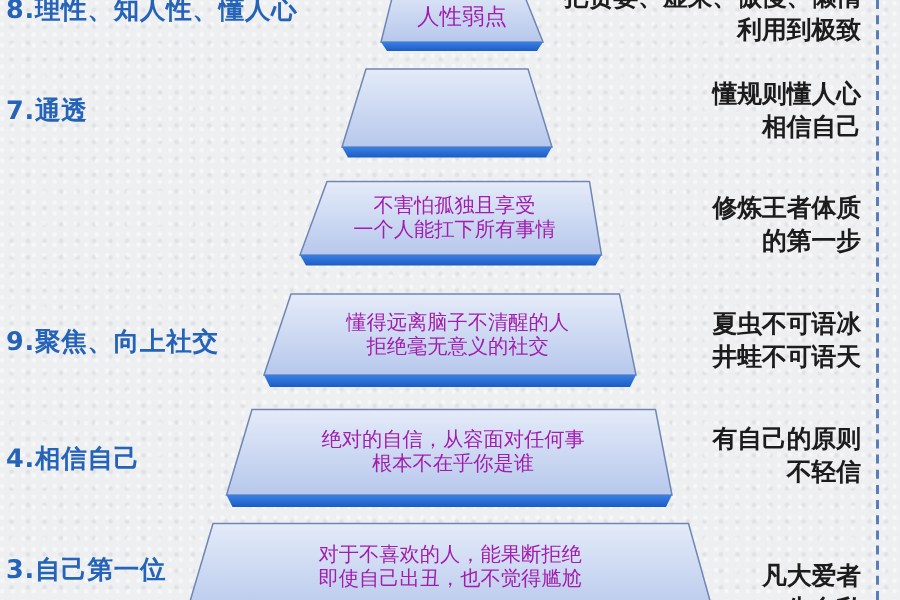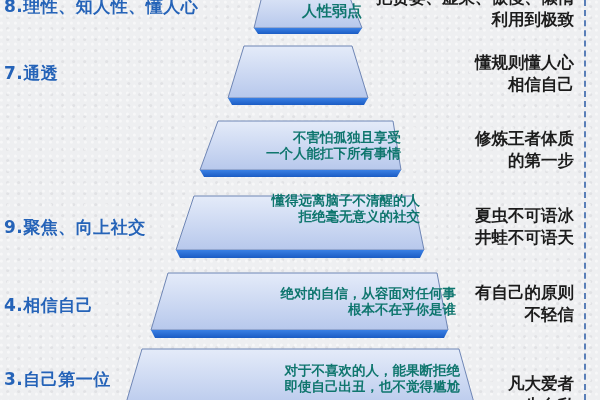--- a/index.html
+++ b/index.html
@@ -18,22 +18,22 @@
     color: #2563b8; font-weight: bold; font-size: 17px; letter-spacing: 0.5px;
     white-space: nowrap;
   }
   .right-label {
     position: absolute; right: 26px; width: 140px;
     color: #1c1c1c; font-weight: bold; font-size: 16.5px; line-height: 22px;
     text-align: right; white-space: nowrap;
   }
   .pyr { position: absolute; left: 0; top: 0; }
   .tier-text {
-    position: absolute; text-align: right; color: #0f766e;
-    font-size: 13.5px; line-height: 16px; font-weight: bold; white-space: nowrap;
+    position: absolute; text-align: center; color: #a21caf;
+    font-size: 13.5px; line-height: 16px; font-weight: normal; white-space: nowrap;
   }
   .dash-line {
     position: absolute; left: 584px; top: 0; width: 0; height: 400px;
     border-left: 2.5px dashed #5a7fb8;
   }
 </style>
 </head>
 <body>
 
 <div class="stage">
@@ -100,31 +100,31 @@
   <div class="tier-text" style="left:205px; width:196px; top:129px;">
     <div>不害怕孤独且享受</div>
     <div>一个人能扛下所有事情</div>
   </div>
   <div class="right-label" style="top:128px;">
     <div>修炼王者体质</div>
     <div>的第一步</div>
   </div>
 
   <div class="left-label" style="top:216px;">9.聚焦、向上社交</div>
-  <div class="tier-text" style="left:190px; width:230px; top:192px;">
+  <div class="tier-text" style="left:190px; width:230px; top:207px;">
     <div>懂得远离脑子不清醒的人</div>
     <div>拒绝毫无意义的社交</div>
   </div>
   <div class="right-label" style="top:205px;">
     <div>夏虫不可语冰</div>
     <div>井蛙不可语天</div>
   </div>
 
   <div class="left-label" style="top:294px;">4.相信自己</div>
-  <div class="tier-text" style="left:160px; width:284px; top:285px;padding-left:12px;">
+  <div class="tier-text" style="left:160px; width:284px; top:285px;">
     <div>绝对的自信，从容面对任何事</div>
     <div>根本不在乎你是谁</div>
   </div>
   <div class="right-label" style="top:282px;">
     <div>有自己的原则</div>
     <div>不轻信</div>
   </div>
 
   <div class="left-label" style="top:368px;">3.自己第一位</div>
   <div class="tier-text" style="left:140px; width:320px; top:362px;">

